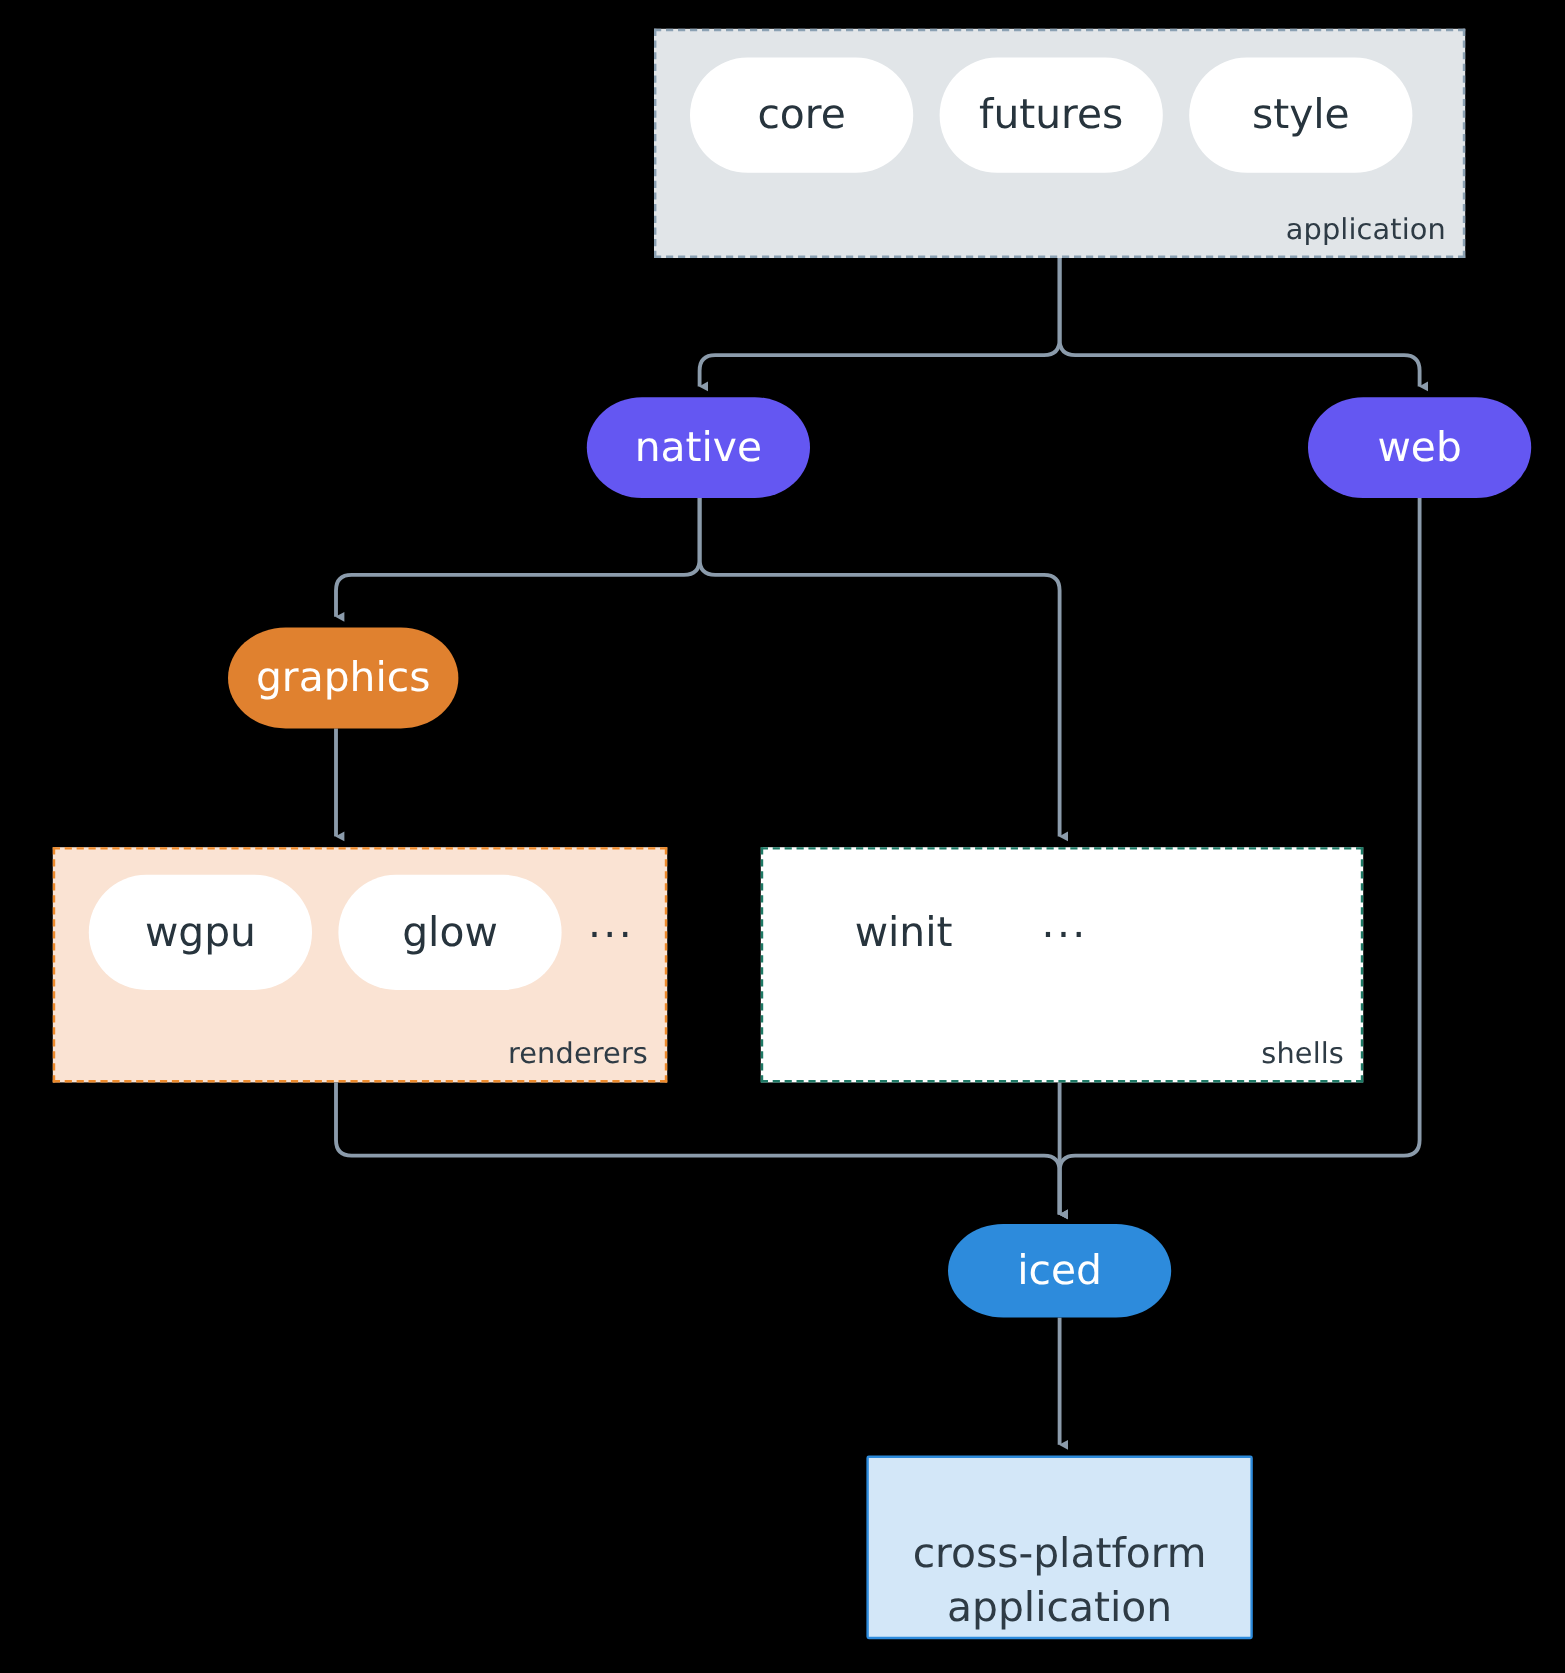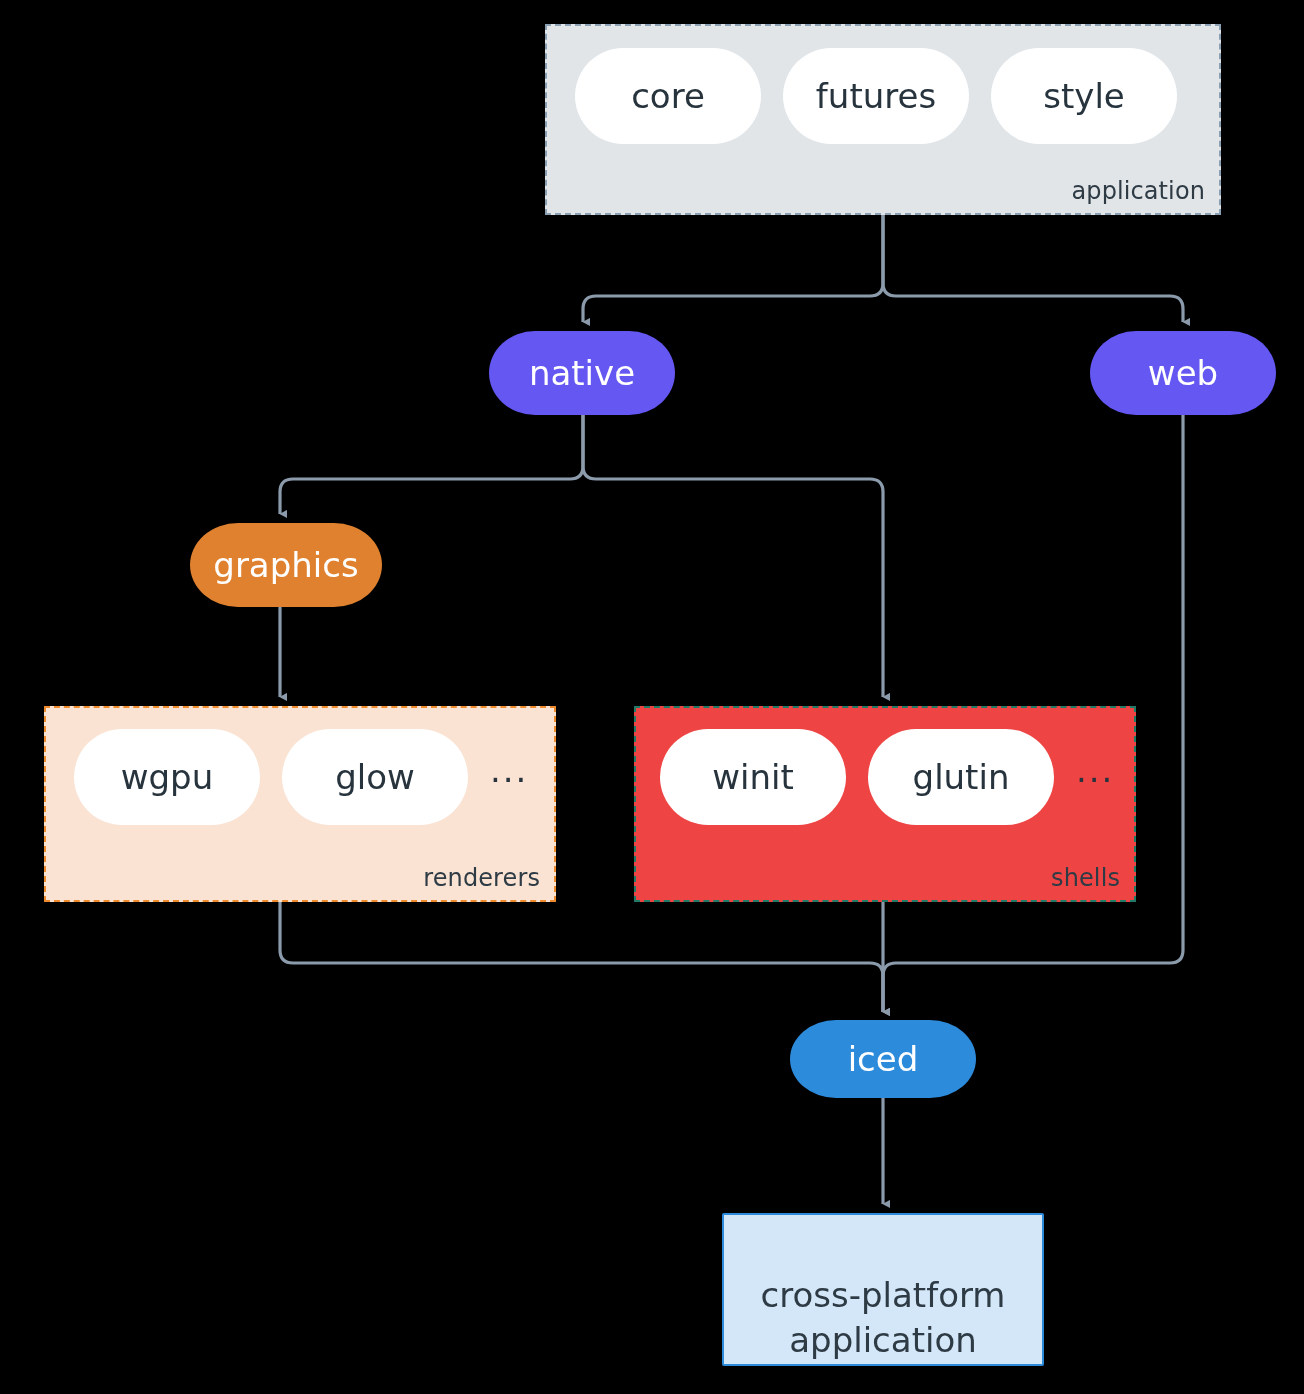--- a/index.html
+++ b/index.html
@@ -64,21 +64,21 @@
     background: #fae3d3;
     border: 2px dashed #ee8b2c;
     padding: 21px 0 0 28px;
     margin-left: 20px;
   }
   .group--shells {
     left: 634px;
     top: 706px;
     width: 502px;
     height: 196px;
-    background: #ef4444;
+    background: #ffffff;
     border: 2px dashed #1f7a66;
     padding: 21px 0 0 24px;
   }
 
   
   .pill {
     box-sizing: border-box;
     height: 96px;
     border-radius: 48px;
     background: #ffffff;
@@ -201,21 +201,20 @@
       <div class="pill">wgpu</div>
       <div class="pill">glow</div>
       <div class="ellipsis">...</div>
     </div>
     <div class="group-label">renderers</div>
   </div>
 
   <div class="group group--shells">
     <div class="group-items">
       <div class="pill">winit</div>
-      <div class="pill">glutin</div>
       <div class="ellipsis">...</div>
     </div>
     <div class="group-label">shells</div>
   </div>
 
   <div class="node node--native">native</div>
   <div class="node node--web">web</div>
   <div class="node node--graphics">graphics</div>
   <div class="node node--iced">iced</div>
 

